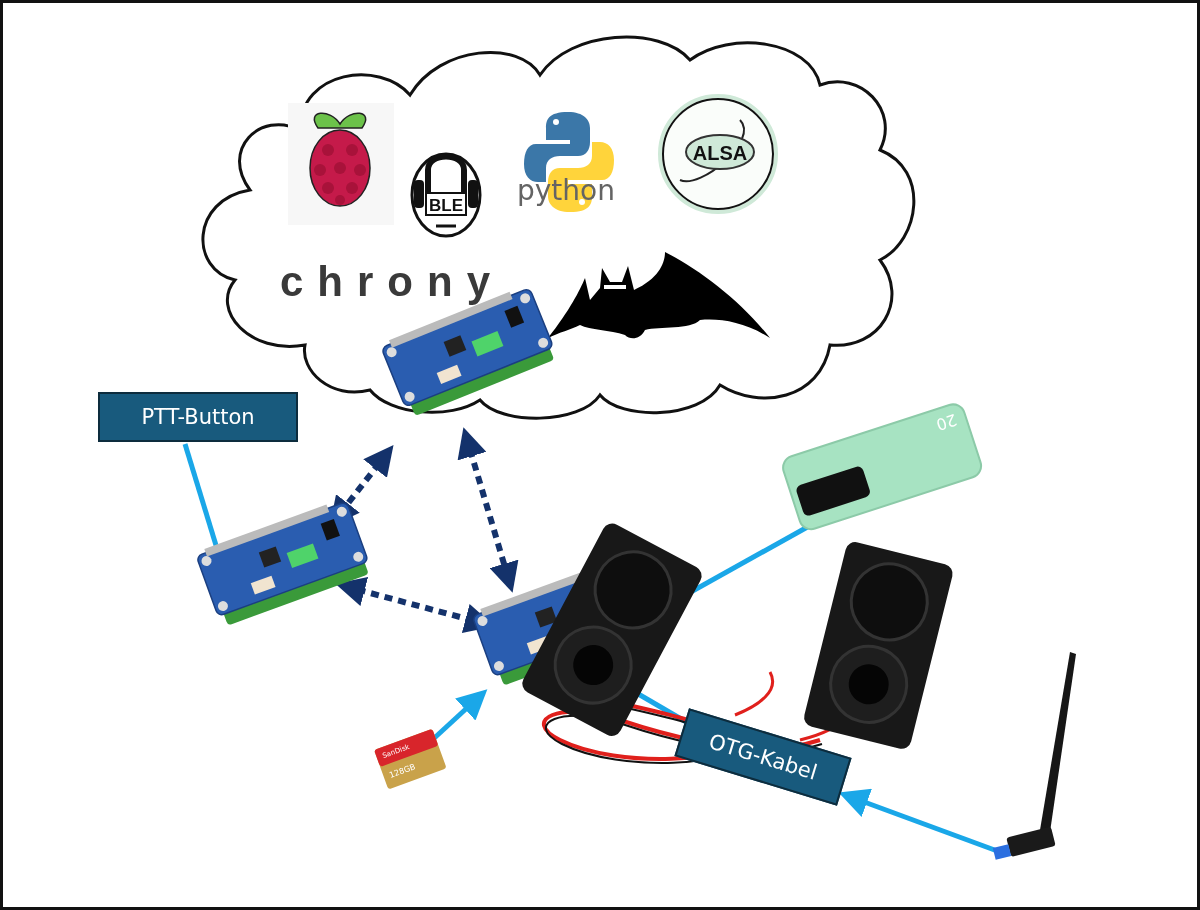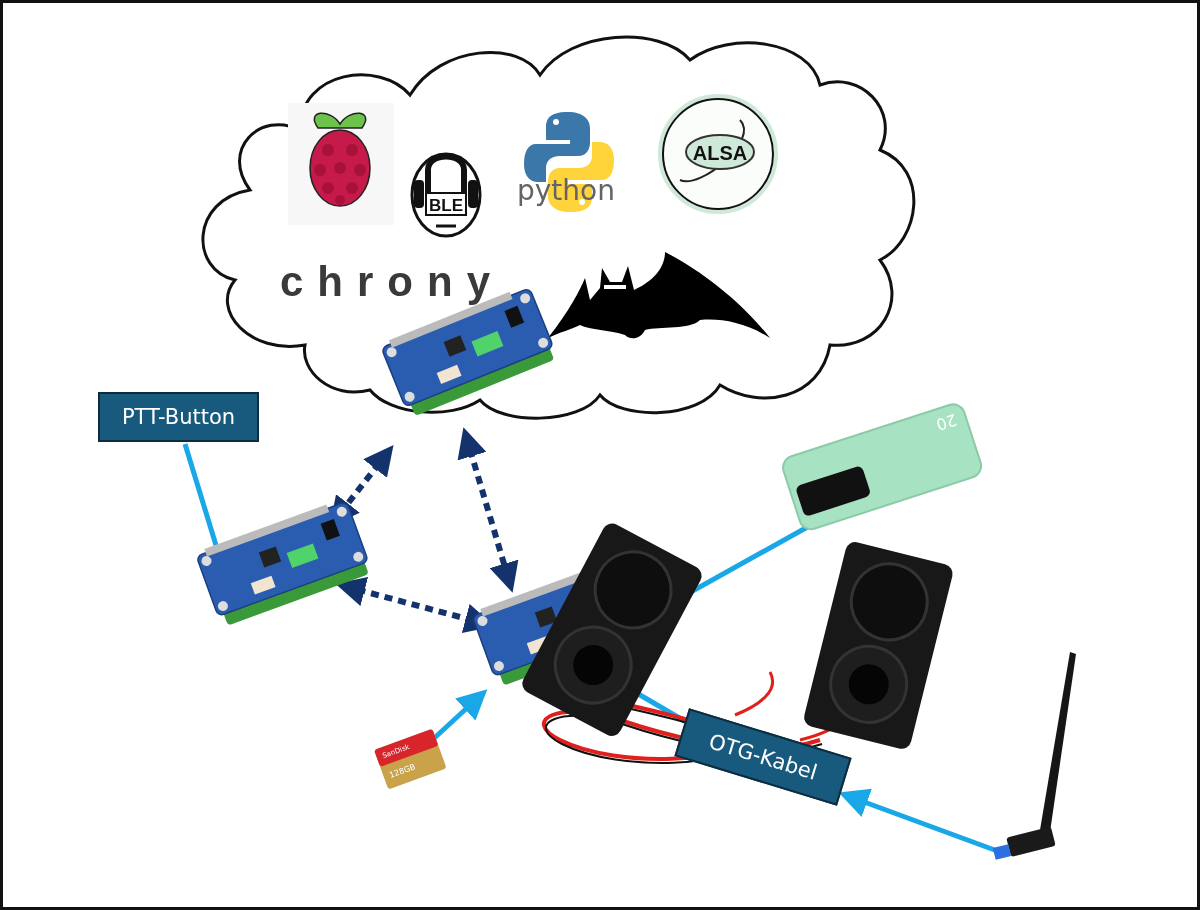--- a/index.html
+++ b/index.html
@@ -4,21 +4,21 @@
   <style>
     html, body { margin: 0; padding: 0; background: #ffffff; }
     body { width: 1200px; height: 910px; position: relative; overflow: hidden; font-family: "DejaVu Sans", sans-serif; }
     .frame { position: absolute; left: 0; top: 0; width: 1194px; height: 904px; border: 3px solid #111; background: #fff; }
     svg.stage { position: absolute; left: 0; top: 0; }
     .label-box {
       position: absolute; background: #185a7d; border: 2px solid #0d2c3d; color: #fff;
       font-family: "DejaVu Sans", sans-serif; font-size: 21px; line-height: 36px; text-align: center;
       box-sizing: border-box; white-space: nowrap;
     }
-    #ptt-label { left: 98px; top: 392px; width: 161px; height: 50px; line-height: 46px; }
+    #ptt-label { left: 98px; top: 392px; width: 200px; height: 50px; line-height: 46px; }
     #otg-label { left: 678px; top: 732px; width: 170px; height: 50px; line-height: 46px; transform: rotate(17deg); transform-origin: center; }
     .chrony { position: absolute; left: 280px; top: 258px; font-family: "Liberation Sans", sans-serif; font-weight: bold;
       font-size: 42px; letter-spacing: 14px; color: #3a3a3a; }
   </style>
 </head>
 <body>
 
 <div class="frame"></div>
 
 <svg class="stage" width="1200" height="910" viewBox="0 0 1200 910">

